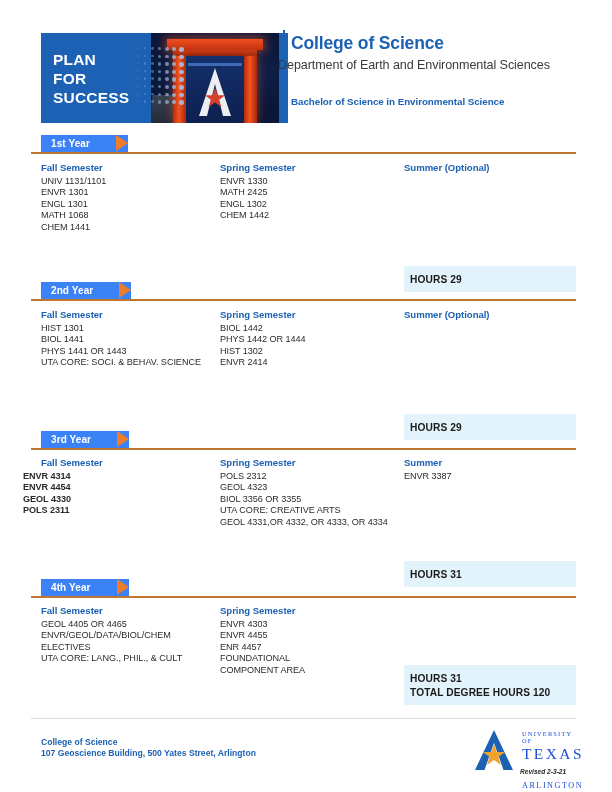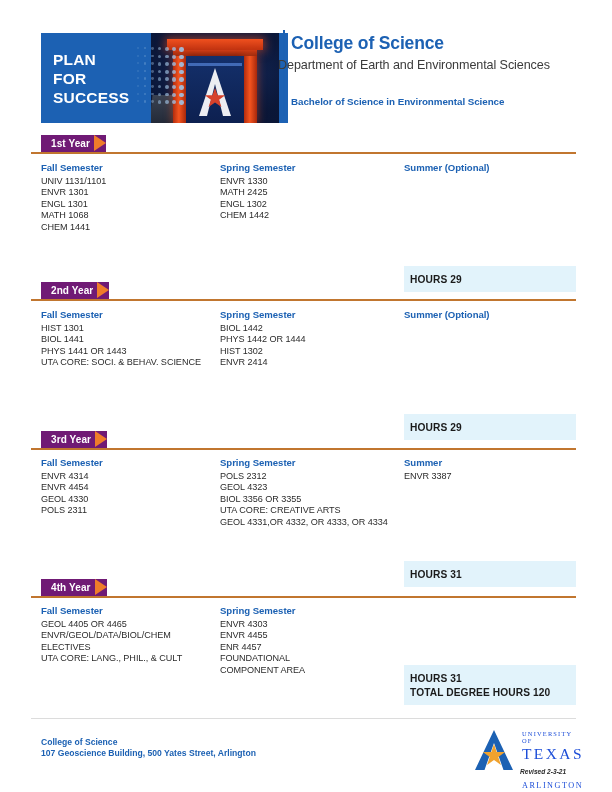--- a/index.html
+++ b/index.html
@@ -154,27 +154,27 @@
     font-size: 9.8px;
     font-weight: bold;
     color: #1c61b3;
     letter-spacing: -0.05px;
   }
 
   
   .year-tag {
     position: absolute;
     height: 17px;
-    background: #701a75;
+    background: #3b82f6;
     color: #ffffff;
     font-size: 10px;
     font-weight: bold;
     line-height: 17px;
     padding-left: 10px;
-    padding-right: 16px;
+    padding-right: 38px;
     letter-spacing: .1px;
   }
   .year-tag::after {
     content: "";
     position: absolute;
     right: -0px; top: 0;
     width: 0; height: 0;
     border-top: 8.5px solid transparent;
     border-bottom: 8.5px solid transparent;
     border-left: 12px solid #ef7c2a;
@@ -395,21 +395,21 @@
     </div>
     <div class="hours-box" style="left: 404px; top: 414px; width: 172px; height: 26px;"></div>
     <div class="hours-text" style="left: 410px; top: 421px; line-height: 14px;">
       <div>HOURS 29</div>
     </div>
     <div class="year-tag" style="left: 41px; top: 431px;">3rd Year</div>
     <div class="year-rule" style="top: 448px;"></div>
     <div class="col-head" style="left: 41px; top: 457px;">Fall Semester</div>
     <div class="col-head" style="left: 220px; top: 457px;">Spring Semester</div>
     <div class="col-head" style="left: 404px; top: 457px;">Summer</div>
-    <div class="course-list" style="left: 41px; top: 471px;">
+    <div class="course-list" style="left: 23px; top: 471px; font-weight: bold;">
       <div>ENVR 4314</div>
       <div>ENVR 4454</div>
       <div>GEOL 4330</div>
       <div>POLS 2311</div>
     </div>
     <div class="course-list" style="left: 220px; top: 471px;">
       <div>POLS 2312</div>
       <div>GEOL 4323</div>
       <div>BIOL 3356 OR 3355</div>
       <div>UTA CORE: CREATIVE ARTS</div>

